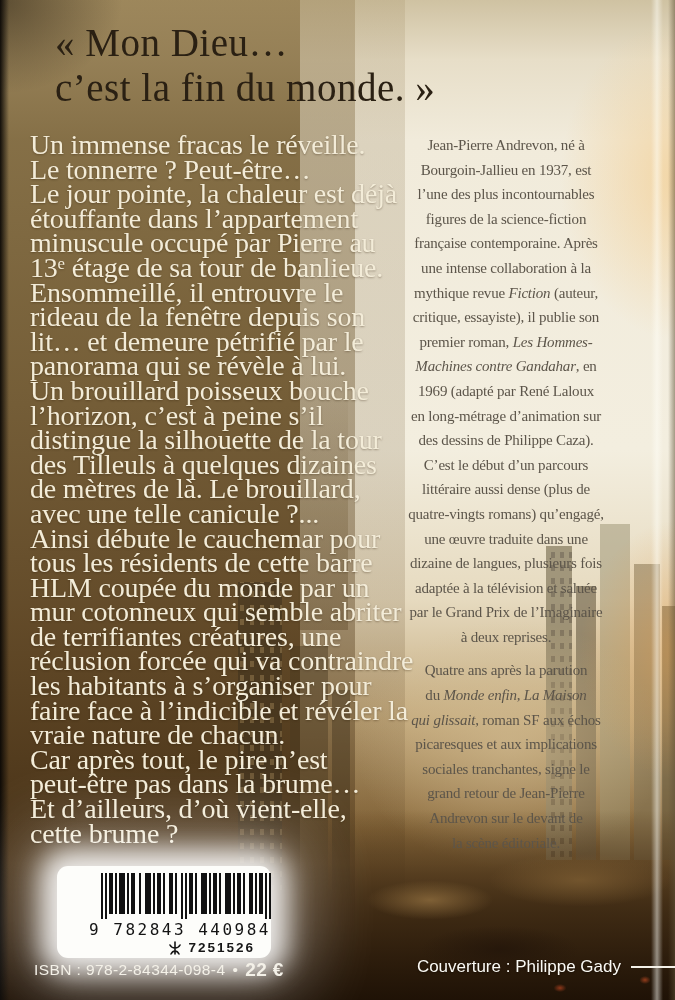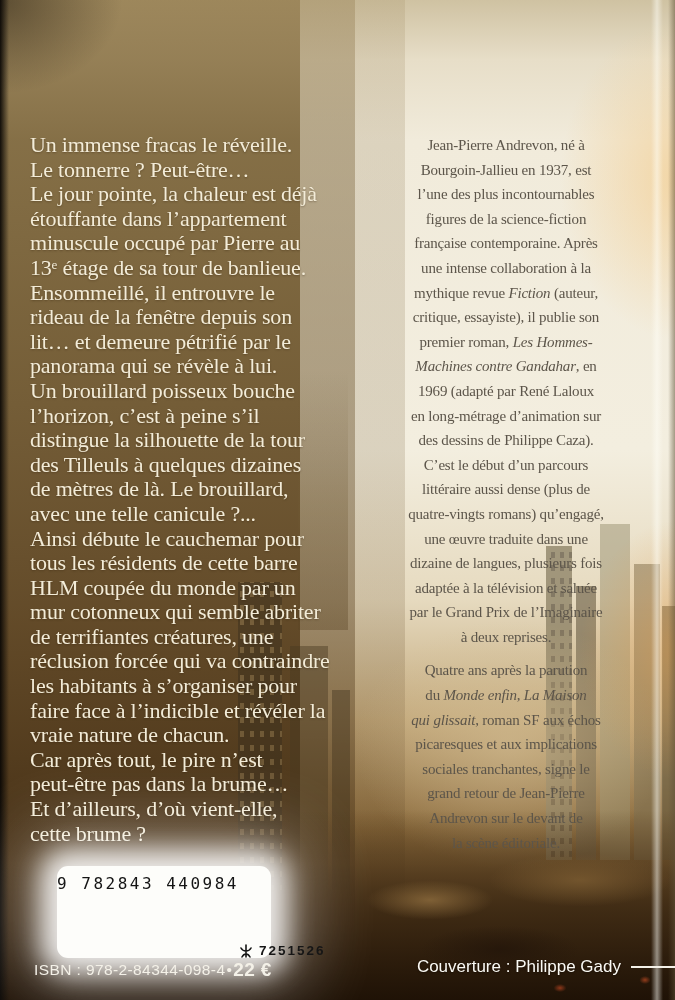--- a/index.html
+++ b/index.html
@@ -44,50 +44,50 @@
     linear-gradient(90deg,rgba(110,95,66,0),rgba(96,82,56,.55));}
   .city{position:absolute;}
   
   .quote{
     position:absolute;left:55px;top:20px;
     font-size:39px;line-height:45px;letter-spacing:.5px;
     color:#2a2013;white-space:nowrap;
   }
   .col-left{
     position:absolute;left:30px;top:133px;width:330px;
-    font-size:22px;line-height:24.6px;letter-spacing:-.2px;
+    font-size:28px;line-height:24.6px;letter-spacing:-.2px;
     color:#f3ecd8;white-space:nowrap;
     text-shadow:0 1px 2px rgba(45,28,8,.35);
     font-family:Liberation Serif, serif;
   }
   .col-right{
     position:absolute;left:341px;top:133px;width:330px;text-align:center;
     font-size:15px;line-height:24.6px;letter-spacing:-.2px;
     color:#5c554a;white-space:nowrap;
   }
   .col-right em{font-style:italic;}
   .bio-p2{margin-top:9px;}
   sup{font-size:.6em;vertical-align:.45em;line-height:0;}
   
   .barcode-box{
     position:absolute;left:57px;top:866px;width:214px;height:92px;
     background:#fdfdfa;border-radius:11px;
     box-shadow:0 0 26px 16px rgba(255,255,255,.85),0 0 70px 34px rgba(255,255,255,.38);
-    display:flex;flex-direction:row;align-items:flex-start;padding-top:7px;box-sizing:border-box;
+    display:flex;flex-direction:column;align-items:flex-end;padding-top:7px;box-sizing:border-box;
   }
   .ean-digits{
     font-family:"DejaVu Sans Mono","Liberation Mono",monospace;
     font-size:16px;letter-spacing:2.5px;color:#141414;margin-top:1px;white-space:nowrap;
   }
   .code-row{
     display:flex;align-items:center;gap:6px;align-self:flex-end;margin-right:16px;margin-top:1px;
     font-family:"Liberation Sans",sans-serif;font-weight:bold;font-size:13.5px;letter-spacing:2px;color:#161616;
   }
   .isbn-row{
-    position:absolute;left:34px;top:959px;display:flex;align-items:center;gap:1px;
+    position:absolute;left:34px;top:959px;display:flex;align-items:center;gap:7px;
     font-family:"Liberation Sans",sans-serif;color:#f4f1e8;font-size:15.5px;letter-spacing:.4px;white-space:nowrap;
   }
   .isbn-row .price{font-weight:bold;font-size:19px;text-align:center;}
   .credit-row{
     position:absolute;right:0;top:957px;display:flex;align-items:center;
     font-family:"Liberation Sans",sans-serif;color:#fbfaf5;font-size:17px;white-space:nowrap;
     text-shadow:0 1px 2px rgba(20,12,4,.6);
     justify-content:center;
   }
   .credit-rule{display:inline-block;width:44px;height:2px;background:#f3f0e8;margin-left:10px;}
@@ -132,20 +132,21 @@
 
   <div class="haze-right"></div>
   <div class="glow-mid-right"></div>
   <div class="bg-bottom"></div>
   <div class="rubble"></div>
   <div class="corner-tl"></div>
   <div class="edge-left"></div>
   <div class="edge-right-hi"></div>
   <div class="edge-right-dark"></div>
 
+  <div class="quote"><span>« Mon Dieu…</span><br><span>c’est la fin du monde. »</span></div>
 
   <div class="col-left"><span>Un immense fracas le réveille.</span><br><span>Le tonnerre ? Peut-être…</span><br><span>Le jour pointe, la chaleur est déjà</span><br><span>étouffante dans l’appartement</span><br><span>minuscule occupé par Pierre au</span><br><span>13</span><sup>e</sup><span> étage de sa tour de banlieue.</span><br><span>Ensommeillé, il entrouvre le</span><br><span>rideau de la fenêtre depuis son</span><br><span>lit… et demeure pétrifié par le</span><br><span>panorama qui se révèle à lui.</span><br><span>Un brouillard poisseux bouche</span><br><span>l’horizon, c’est à peine s’il</span><br><span>distingue la silhouette de la tour</span><br><span>des Tilleuls à quelques dizaines</span><br><span>de mètres de là. Le brouillard,</span><br><span>avec une telle canicule ?...</span><br><span>Ainsi débute le cauchemar pour</span><br><span>tous les résidents de cette barre</span><br><span>HLM coupée du monde par un</span><br><span>mur cotonneux qui semble abriter</span><br><span>de terrifiantes créatures, une</span><br><span>réclusion forcée qui va contraindre</span><br><span>les habitants à s’organiser pour</span><br><span>faire face à l’indicible et révéler la</span><br><span>vraie nature de chacun.</span><br><span>Car après tout, le pire n’est</span><br><span>peut-être pas dans la brume…</span><br><span>Et d’ailleurs, d’où vient-elle,</span><br><span>cette brume ?</span></div>
 
   <div class="col-right">
     <div class="bio-p"><span>Jean-Pierre Andrevon, né à</span><br><span>Bourgoin-Jallieu en 1937, est</span><br><span>l’une des plus incontournables</span><br><span>figures de la science-fiction</span><br><span>française contemporaine. Après</span><br><span>une intense collaboration à la</span><br><span>mythique revue </span><em>Fiction</em><span> (auteur,</span><br><span>critique, essayiste), il publie son</span><br><span>premier roman, </span><em>Les Hommes-</em><br><em>Machines contre Gandahar</em><span>, en</span><br><span>1969 (adapté par René Laloux</span><br><span>en long-métrage d’animation sur</span><br><span>des dessins de Philippe Caza).</span><br><span>C’est le début d’un parcours</span><br><span>littéraire aussi dense (plus de</span><br><span>quatre-vingts romans) qu’engagé,</span><br><span>une œuvre traduite dans une</span><br><span>dizaine de langues, plusieurs fois</span><br><span>adaptée à la télévision et saluée</span><br><span>par le Grand Prix de l’Imaginaire</span><br><span>à deux reprises.</span></div>
     <div class="bio-p bio-p2"><span>Quatre ans après la parution</span><br><span>du </span><em>Monde enfin</em><span>, </span><em>La Maison</em><br><em>qui glissait</em><span>, roman SF aux échos</span><br><span>picaresques et aux implications</span><br><span>sociales tranchantes, signe le</span><br><span>grand retour de Jean-Pierre</span><br><span>Andrevon sur le devant de</span><br><span>la scène éditoriale.</span></div>
   </div>
 
   <div class="barcode-box">
     <svg width="170" height="46" viewBox="0 0 170 46">

